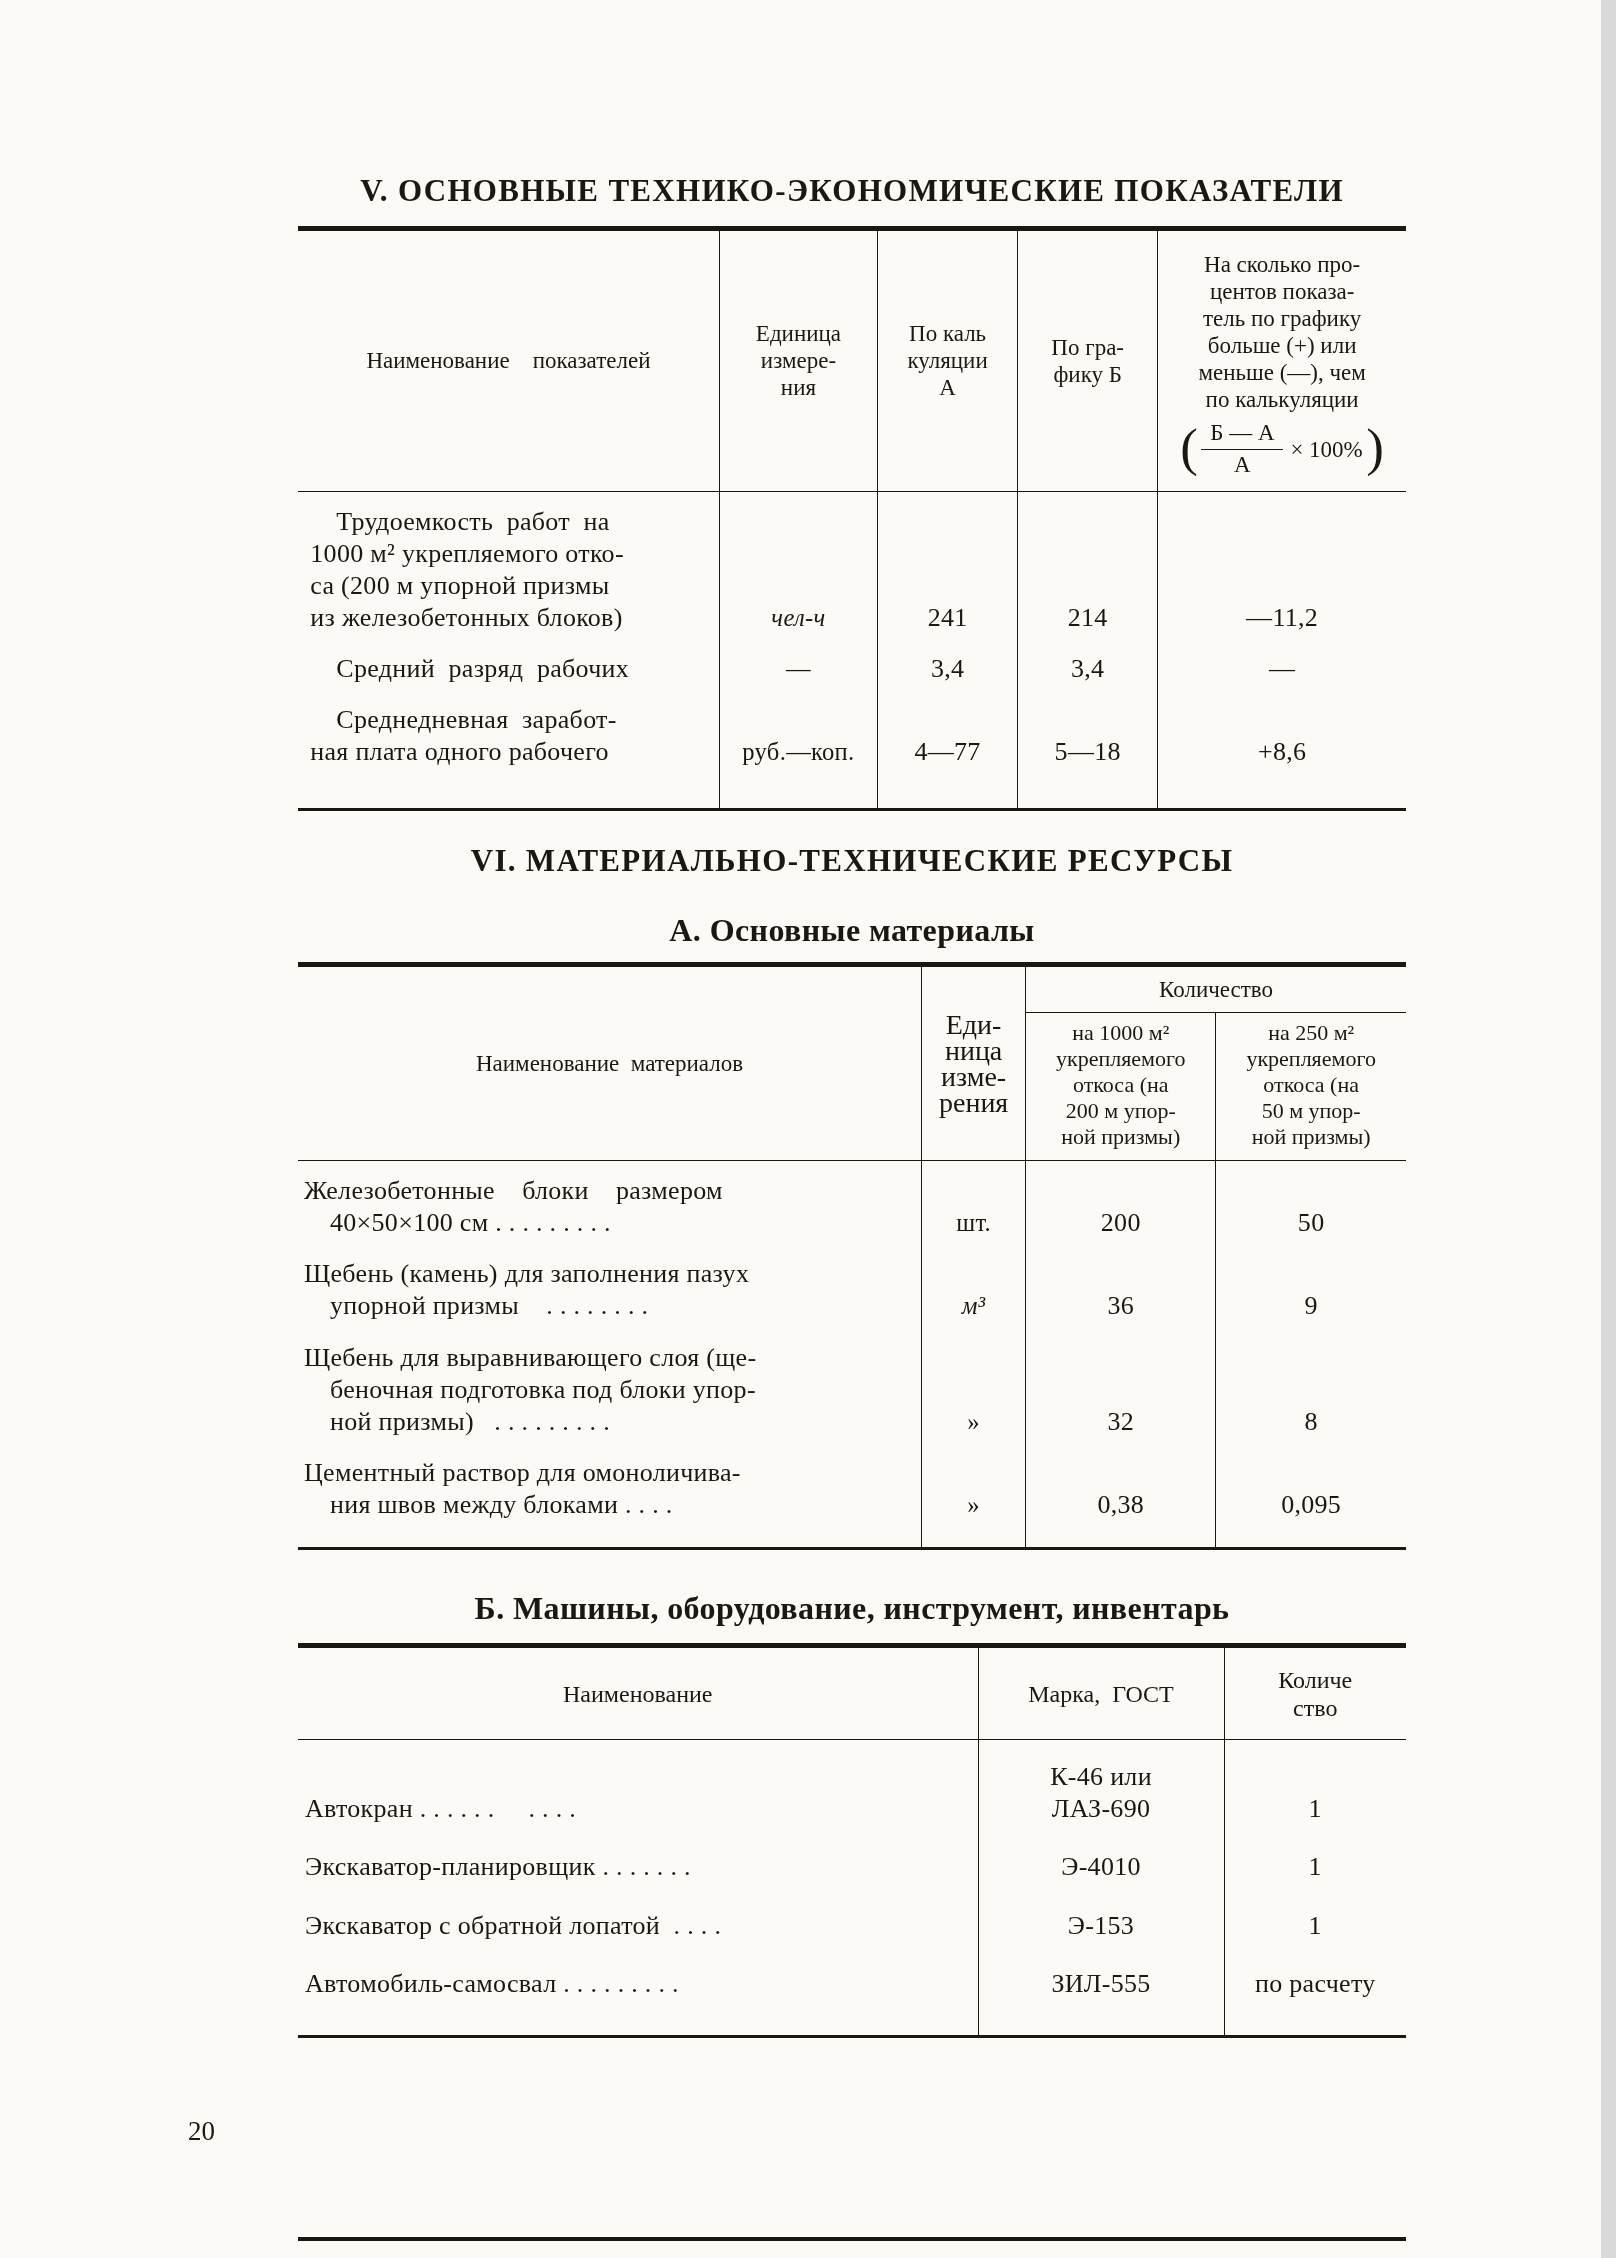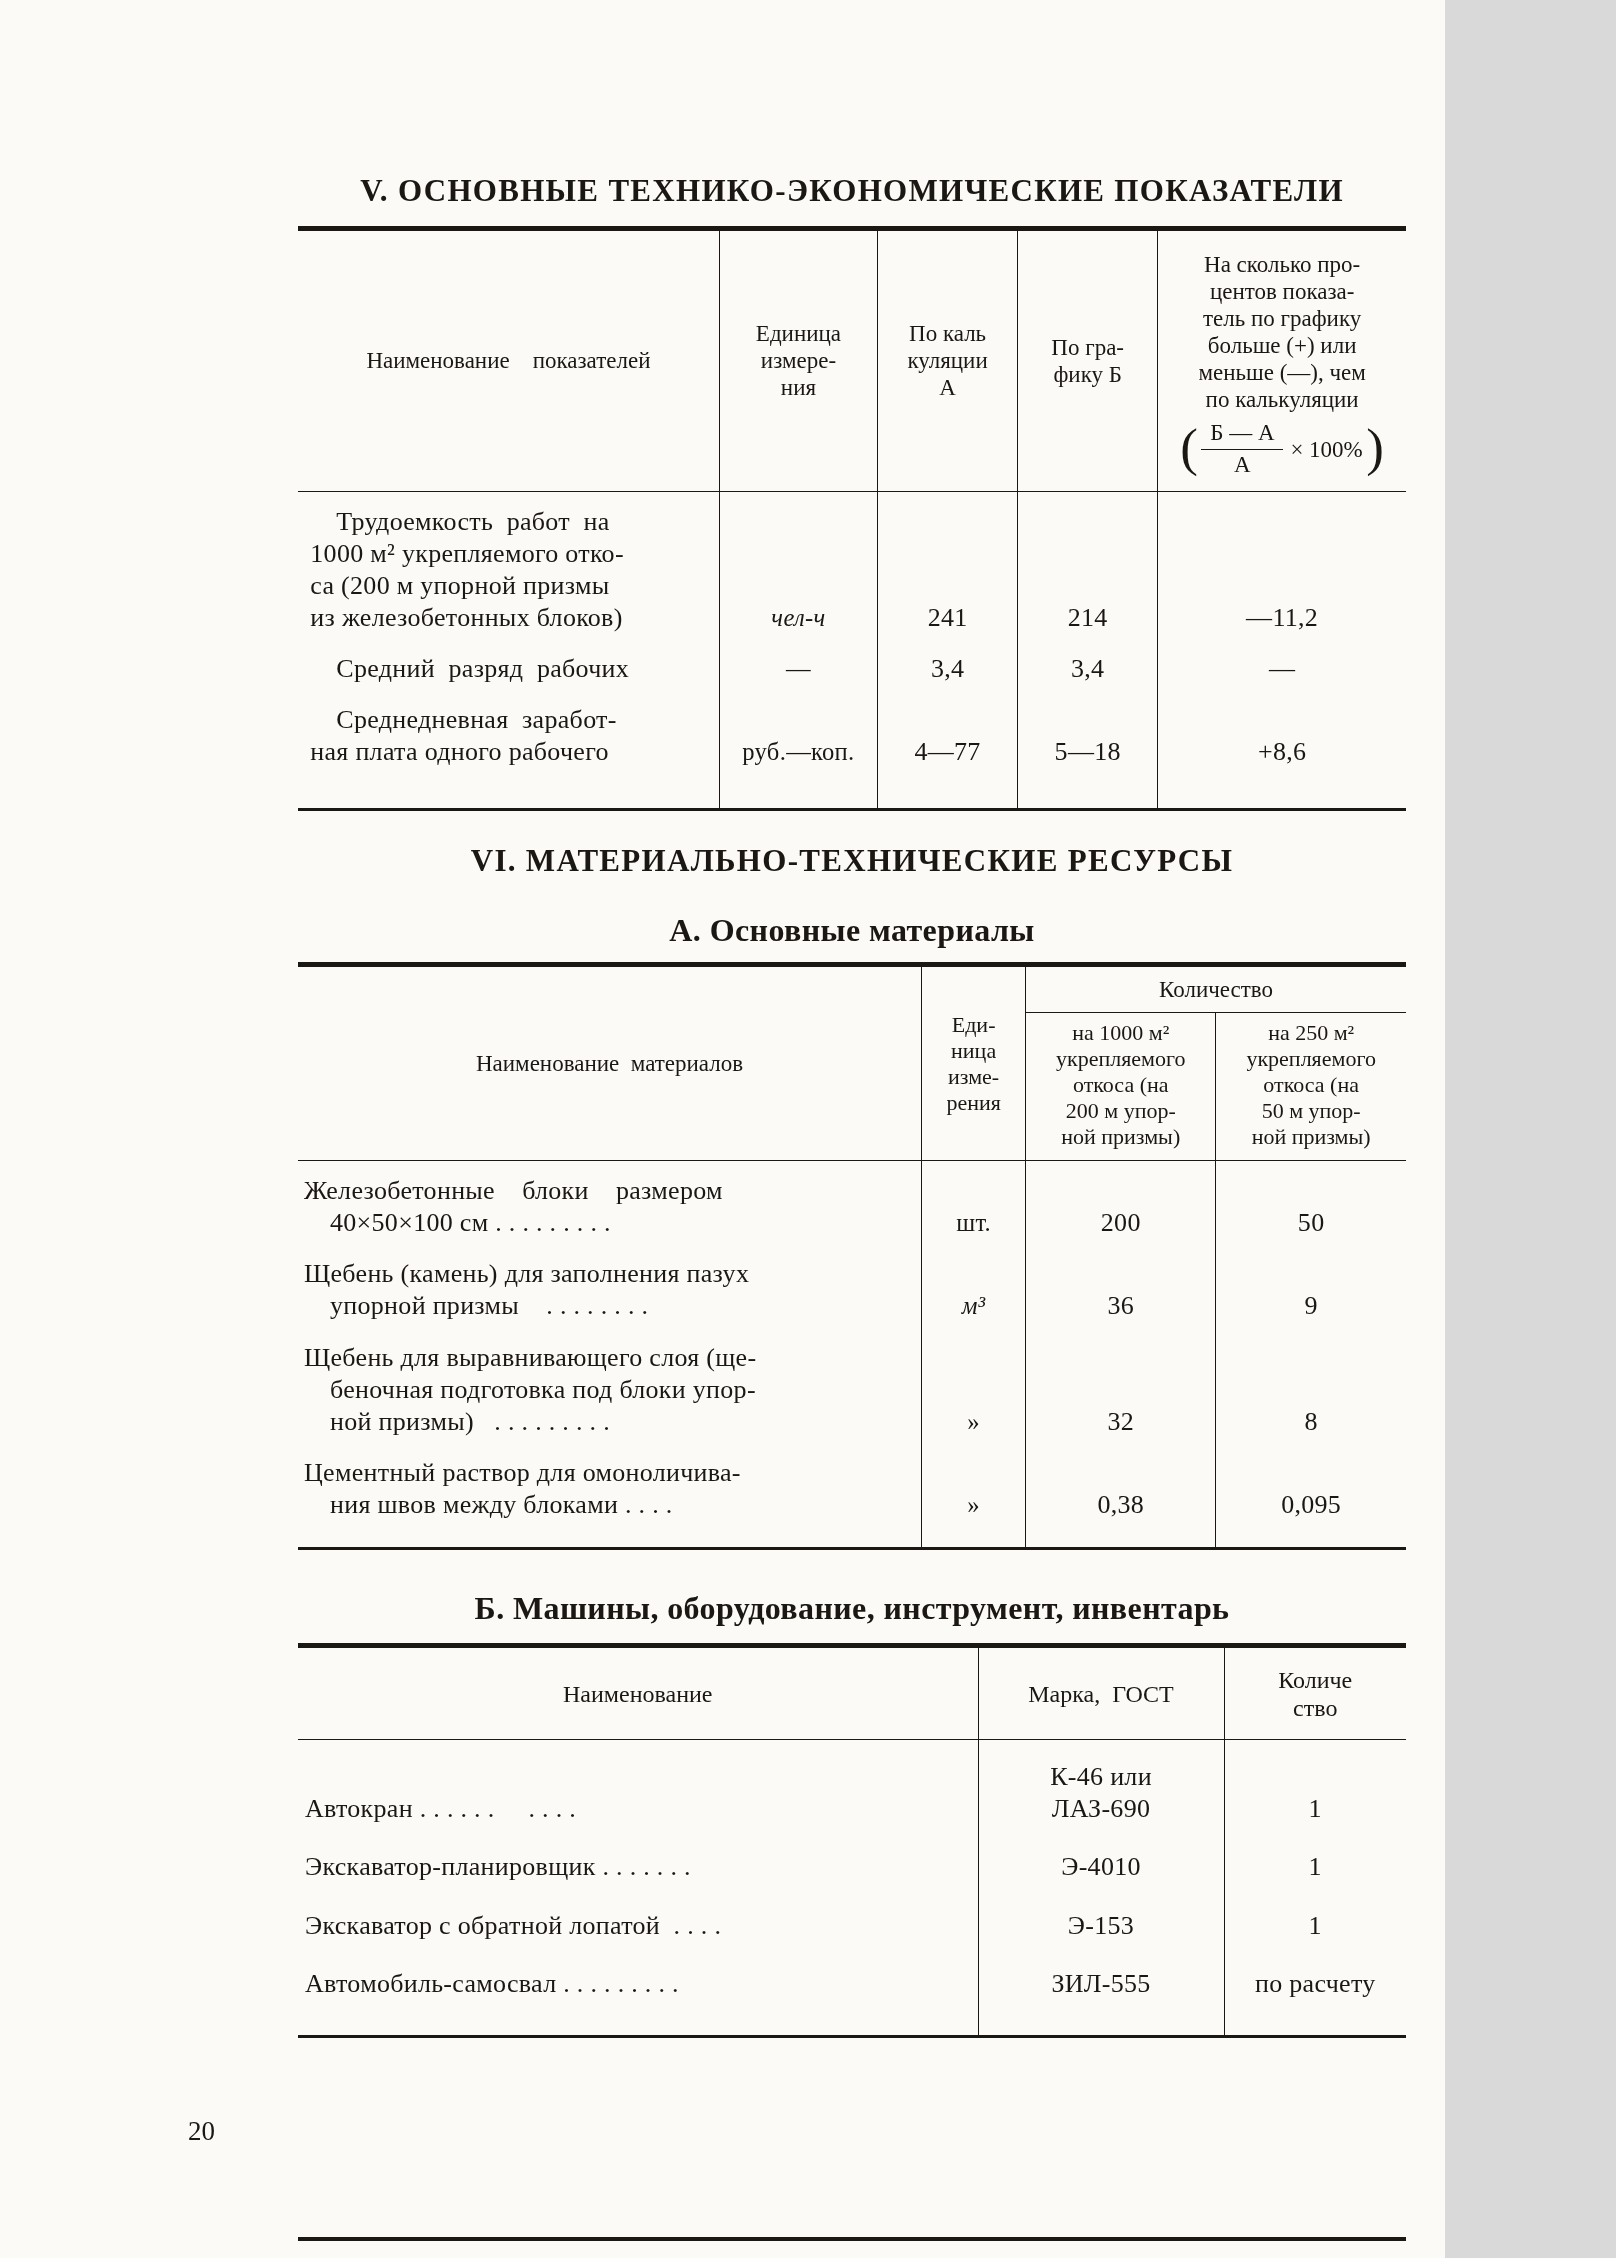--- a/index.html
+++ b/index.html
@@ -1,19 +1,19 @@
 <!DOCTYPE html>
 <html style="font-size:14px"><head>
 <meta charset="utf-8">
 <style>
   * { margin:0; padding:0; box-sizing:border-box; }
   html,body { background:#d9d9d9; }
   .page {
     position:relative;
-    width:1445px; height:2259px;
+    width:1601px; height:2259px;
     background:#fbfaf7;
     color:#1b1712;
     font-family:"Liberation Serif", "DejaVu Serif", serif;
     overflow:hidden;
   }
   .pre { white-space:pre-wrap;margin-top:8px; }
   .it  { font-style:italic; }
 
   .sec-title {
     position:absolute; left:298px; width:1108px;
@@ -63,21 +63,21 @@
 
   .formula { display:flex; align-items:center; justify-content:center; gap:3.5px; margin-top:7px; }
   .paren { font-size:53px; font-weight:300; line-height:0.9; transform:translateY(-1.8px); }
   .frac { display:inline-flex; flex-direction:column; align-items:center; font-size:23px; line-height:26px; }
   .frac .num { border-bottom:1.8px solid #1b1712; padding:0 8.8px 2.6px; }
   .frac .den { padding-top:2.6px; }
   .suffix { font-size:23px; padding-left:3.5px; }
 
   
   .t2 th.sub { font-size:22px; line-height:26px; padding:7px 3.5px 10.5px; }
-  .t2 th.unit-h { font-size:22px; line-height:26px; }
+  .t2 th.unit-h { font-size:28px; line-height:26px; }
   .t2 td.name-cell {
     text-align:left;
     padding-left:32px; padding-right:3.5px;
     text-indent:-26px;
   }
   .t2 tbody tr:last-child td { padding-bottom:26px; }
   .t2 .unit-cell { font-size:24.6px; }
 
   
   .t3 th { font-size:24px; line-height:28px; padding:17.6px 5.3px; }

